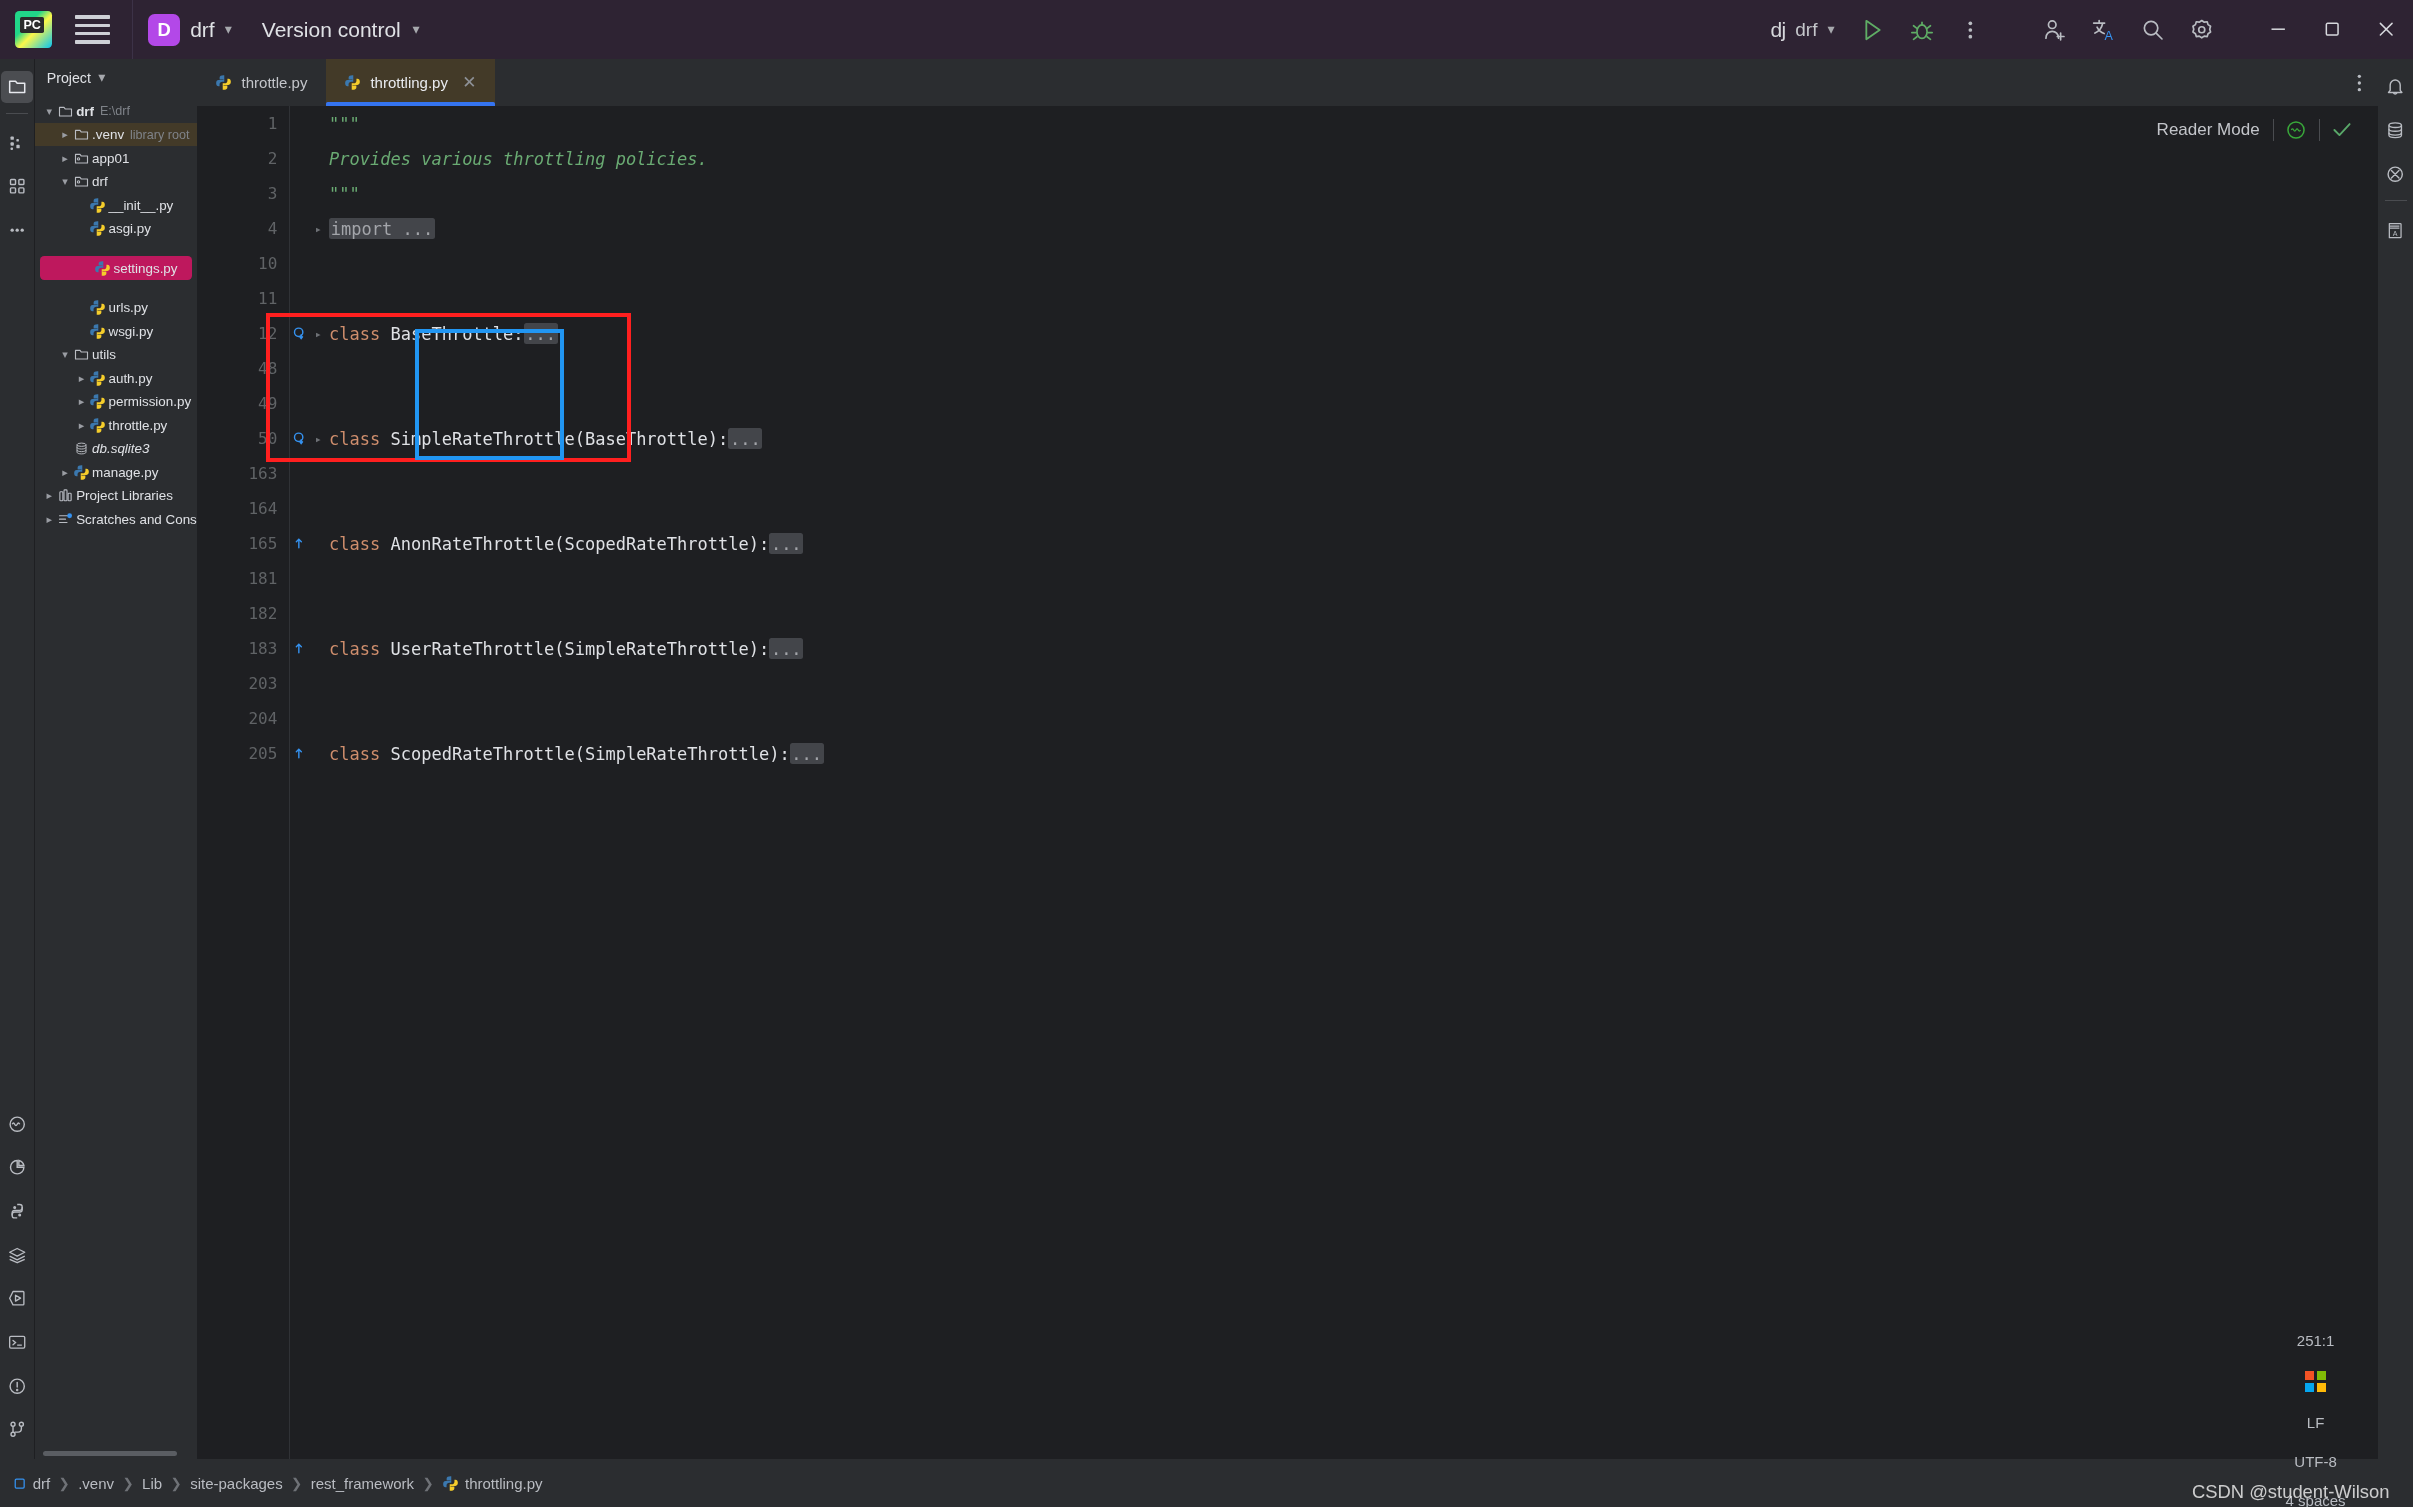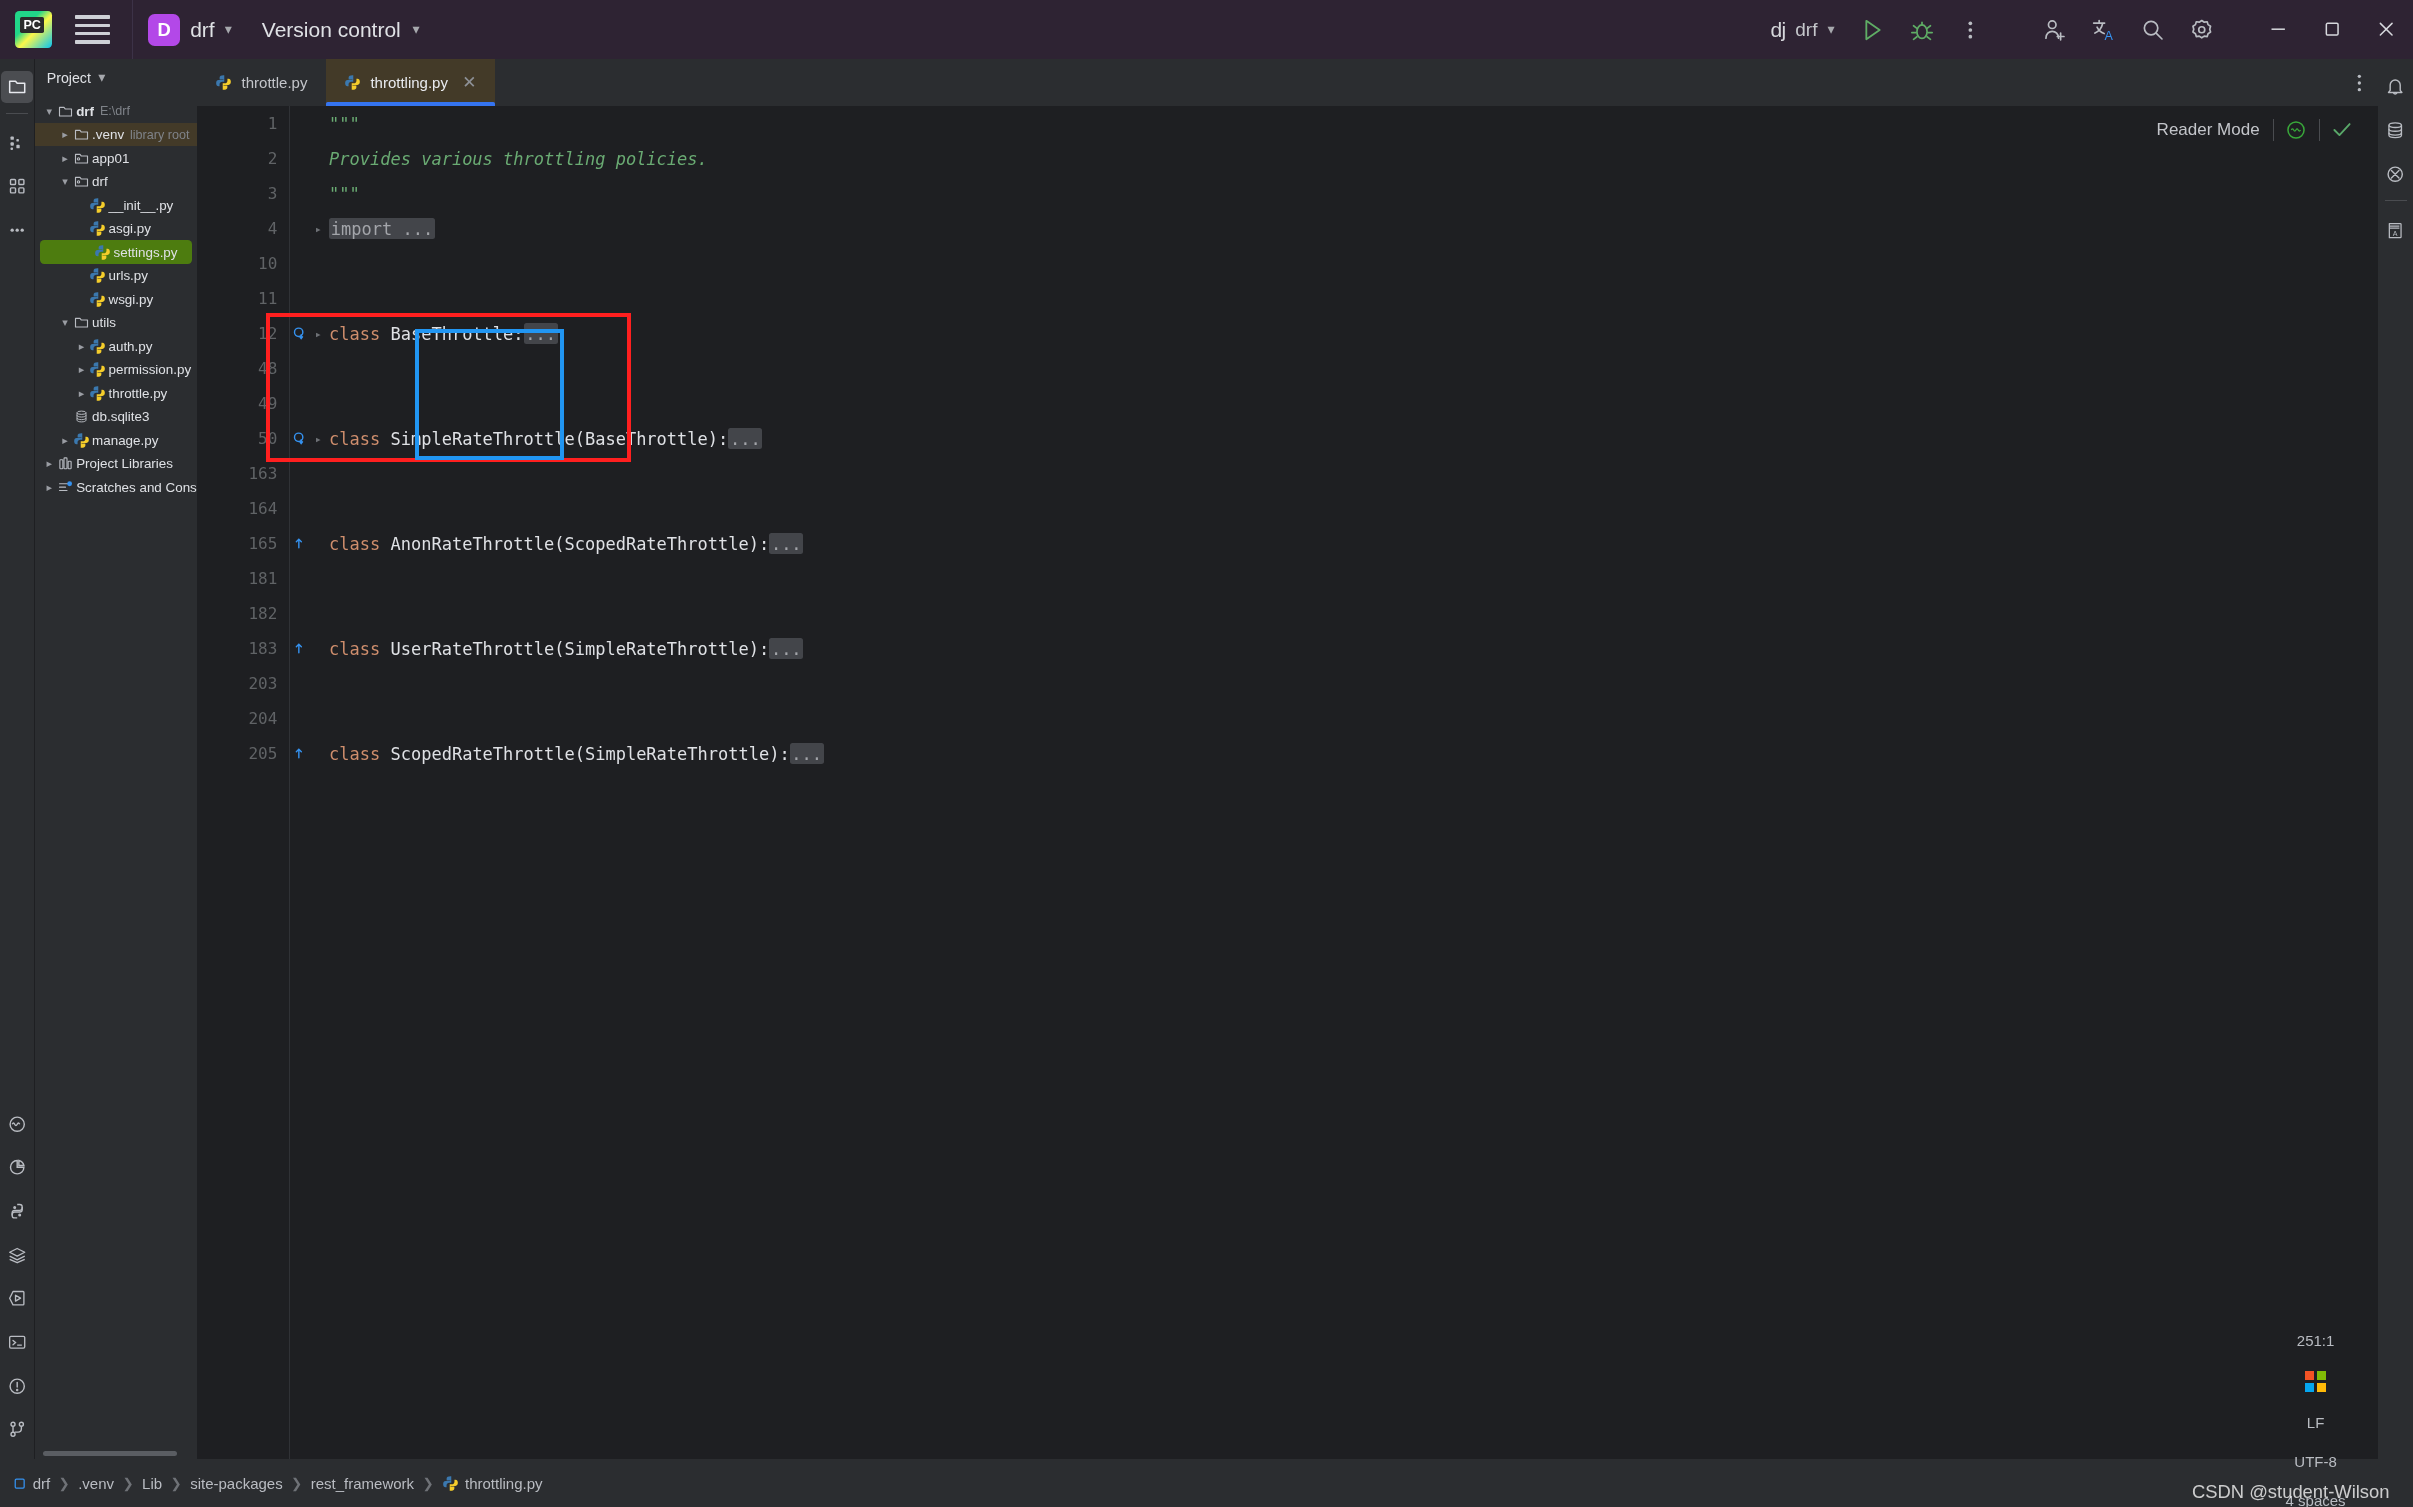--- a/index.html
+++ b/index.html
@@ -68,21 +68,21 @@
   .abtn { width: 32px; height: 32px; margin-top: 11.7px; display: flex; align-items: center; justify-content: center; border-radius: 5px; cursor: pointer; color: #b9bcc2; }
   .abtn.sel { background: #4b4d51; color: #e7e9ee; }
   .abdiv { width: 22px; height: 0.8px; background: #4a4c50; margin: 10px 0 1.7px; }
 
   
   .projpanel { width: 162px; flex: 0 0 162px; background: #2b2d30; display: flex; flex-direction: column; min-width: 0; }
   .pp-head { height: 37px; display: flex; align-items: center; gap: 7.5px; padding-left: 11.7px; cursor: pointer; }
   .pp-head .t { font-size: 14.2px; color: #dfe1e5; }
   .tree { flex: 1 1 auto; overflow: hidden; padding-top: 3.4px; font-size: 13.4px; }
   .trow { height: 23.5px; display: flex; align-items: center; white-space: nowrap; cursor: pointer; padding-right: 3.4px; }
-  .trow.sel { background: #4d7c0f; border-radius: 4.2px; margin: 0 5px; }
+  .trow.sel { background: #be185d; border-radius: 4.2px; margin: 16px 5px; }
   .trow.hl { background: #433a28; }
   .tarrow { width: 15px; flex: 0 0 15px; text-align: center; color: #9a9da3; font-size: 11px; }
   .ticon { width: 17px; flex: 0 0 17px; display: flex; align-items: center; justify-content: center; margin-right: 2.5px; }
   .tlabel { color: #dfe1e5; }
   .tlabel.b { font-weight: bold; }
   .tsub { color: #7f8389; margin-left: 5.9px; font-size: 12.6px; }
   .pp-scroll { height: 11.7px; position: relative; }
   .pp-scroll .thumb { position: absolute; left: 8.4px; top: 3.4px; width: 134px; height: 5px; background: #5a5d62; border-radius: 2.5px; }
 
   
@@ -470,21 +470,21 @@
           <div class="trow" style="padding-left: 39px;">
             <span class="tarrow">▸</span>
             <span class="ticon">
               <svg class="pyico" viewBox="0 0 22 22">
                 <path d="M11 1.5c-3 0-5 1-5 3v2.5h5v.9H4.6c-1.9 0-3.1 1.6-3.1 4s1.2 4 3.1 4h1.3v-2.6c0-2 1.6-3.4 3.6-3.4h2.5V1.5z" fill="#3b78ae"></path>
                 <path d="M11 20.5c3 0 5-1 5-3V15h-5v-.9h6.4c1.9 0 3.1-1.6 3.1-4s-1.2-4-3.1-4h-1.3v2.6c0 2-1.6 3.4-3.6 3.4h-2.5v8.4z" fill="#f5cd2b"></path>
               </svg>
             </span>
             <span class="tlabel">throttle.py</span>
           </div>
-          <div class="trow" style="padding-left: 22.6px;">
+          <div class="trow" style="padding-left: 22.6px; font-style: italic;">
             <span class="tarrow"></span>
             <span class="ticon">
               <svg width="15" height="15" viewBox="0 0 20 20" stroke="#b9bcc2" stroke-width="1.3" fill="none">
                 <ellipse cx="10" cy="5" rx="6" ry="2.2"></ellipse>
                 <path d="M4 5 v10 c0 1.2 2.7 2.2 6 2.2 s6-1 6-2.2 V5"></path>
                 <path d="M4 8.5 c0 1.2 2.7 2.2 6 2.2 s6-1 6-2.2"></path>
                 <path d="M4 12 c0 1.2 2.7 2.2 6 2.2 s6-1 6-2.2"></path>
               </svg>
             </span>
             <span class="tlabel">db.sqlite3</span>

